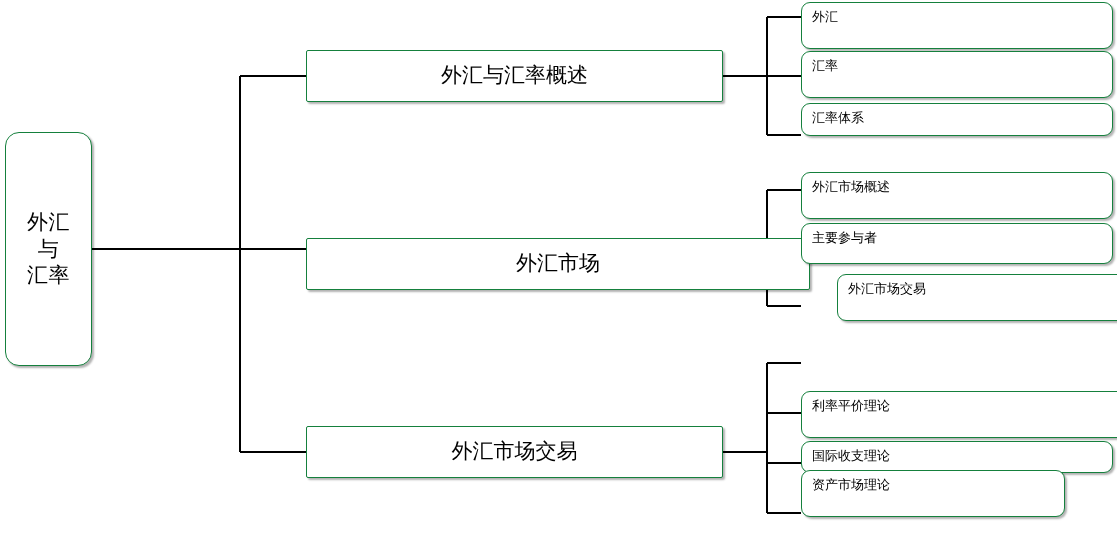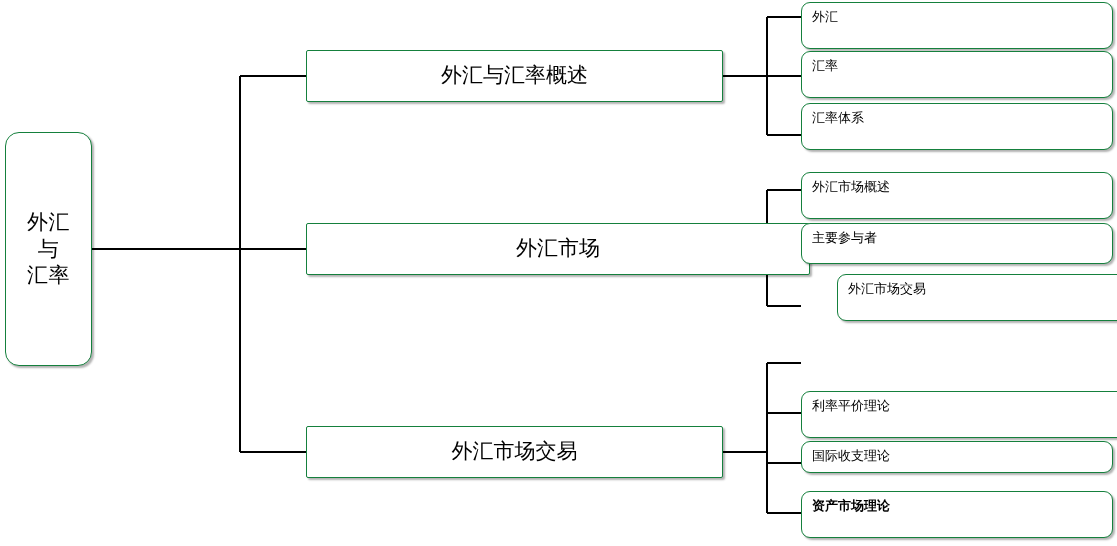--- a/index.html
+++ b/index.html
@@ -117,51 +117,51 @@
       <span>外汇</span><br>
       <span>与</span><br>
       <span>汇率</span>
     </span>
   </div>
 
   <div class="node node-branch" style="left:306px; top:50px; width:417px; height:52px;">
     <span class="node-label">外汇与汇率概述</span>
   </div>
 
-  <div class="node node-branch" style="left:306px; top:223px; width:504px; height:52px;">
+  <div class="node node-branch" style="left:306px; top:238px; width:504px; height:52px;">
     <span class="node-label">外汇市场</span>
   </div>
 
   <div class="node node-branch" style="left:306px; top:426px; width:417px; height:52px;">
     <span class="node-label">外汇市场交易</span>
   </div>
 
   <div class="node node-leaf" style="left:801px; top:2px; width:312px; height:47px;">
     <span class="node-label">外汇</span>
   </div>
   <div class="node node-leaf" style="left:801px; top:51px; width:312px; height:47px;">
     <span class="node-label">汇率</span>
   </div>
-  <div class="node node-leaf" style="left:801px; top:103px; width:312px; height:47px;">
+  <div class="node node-leaf" style="left:801px; top:103px; width:312px; height:33px;">
     <span class="node-label">汇率体系</span>
   </div>
 
   <div class="node node-leaf" style="left:801px; top:172px; width:312px; height:47px;text-align:center;">
     <span class="node-label">外汇市场概述</span>
   </div>
   <div class="node node-leaf" style="left:801px; top:223px; width:312px; height:41px;">
     <span class="node-label">主要参与者</span>
   </div>
   <div class="node node-leaf" style="left:801px; top:274px; width:312px; height:47px;margin-left:36px;">
     <span class="node-label">外汇市场交易</span>
   </div>
 
   <div class="node node-leaf" style="left:801px; top:391px; width:352px; height:47px;">
     <span class="node-label">利率平价理论</span>
   </div>
   <div class="node node-leaf" style="left:801px; top:441px; width:312px; height:32px;">
     <span class="node-label">国际收支理论</span>
   </div>
-  <div class="node node-leaf" style="left:801px; top:491px; width:312px; height:47px;font-weight:bold;">
+  <div class="node node-leaf" style="left:801px; top:470px; width:264px; height:47px;">
     <span class="node-label">资产市场理论</span>
   </div>
 
 </div>
 
 </body></html>

